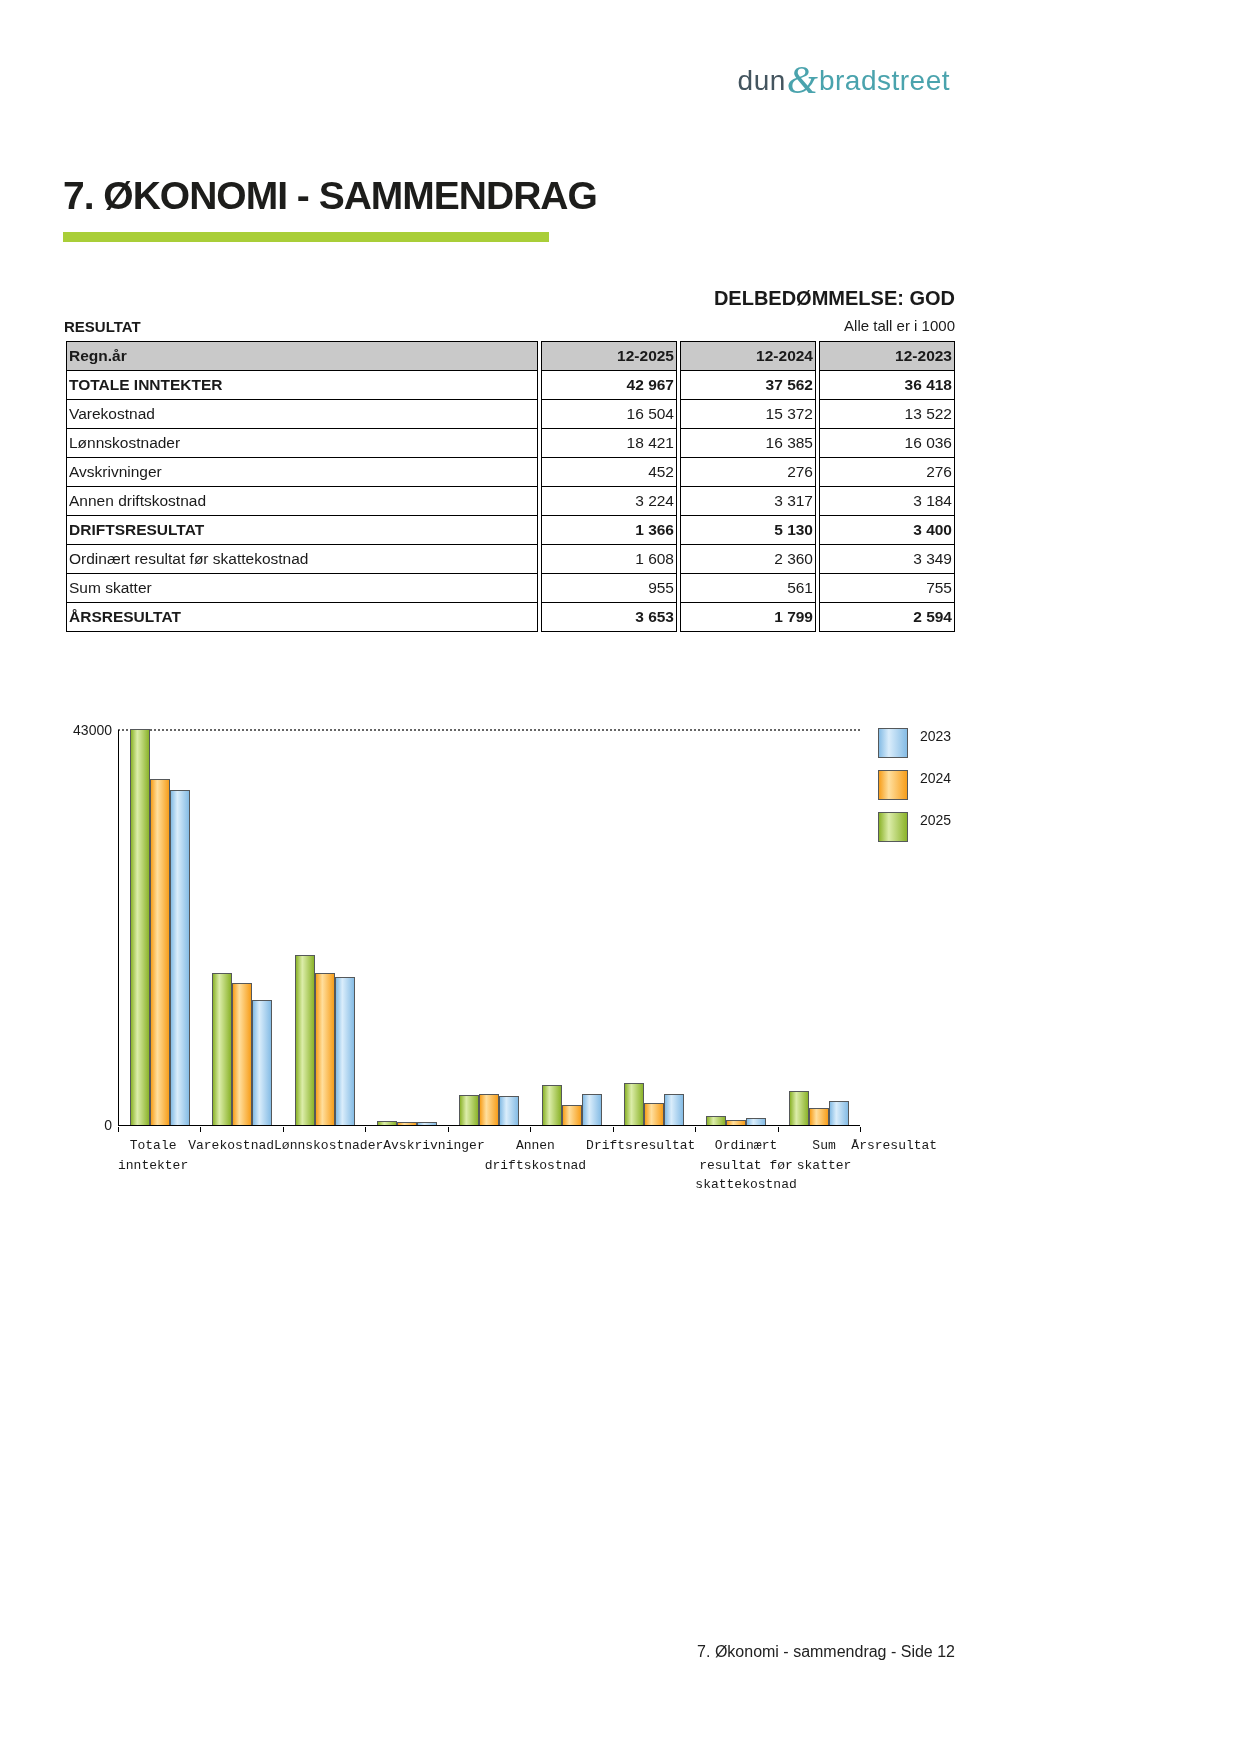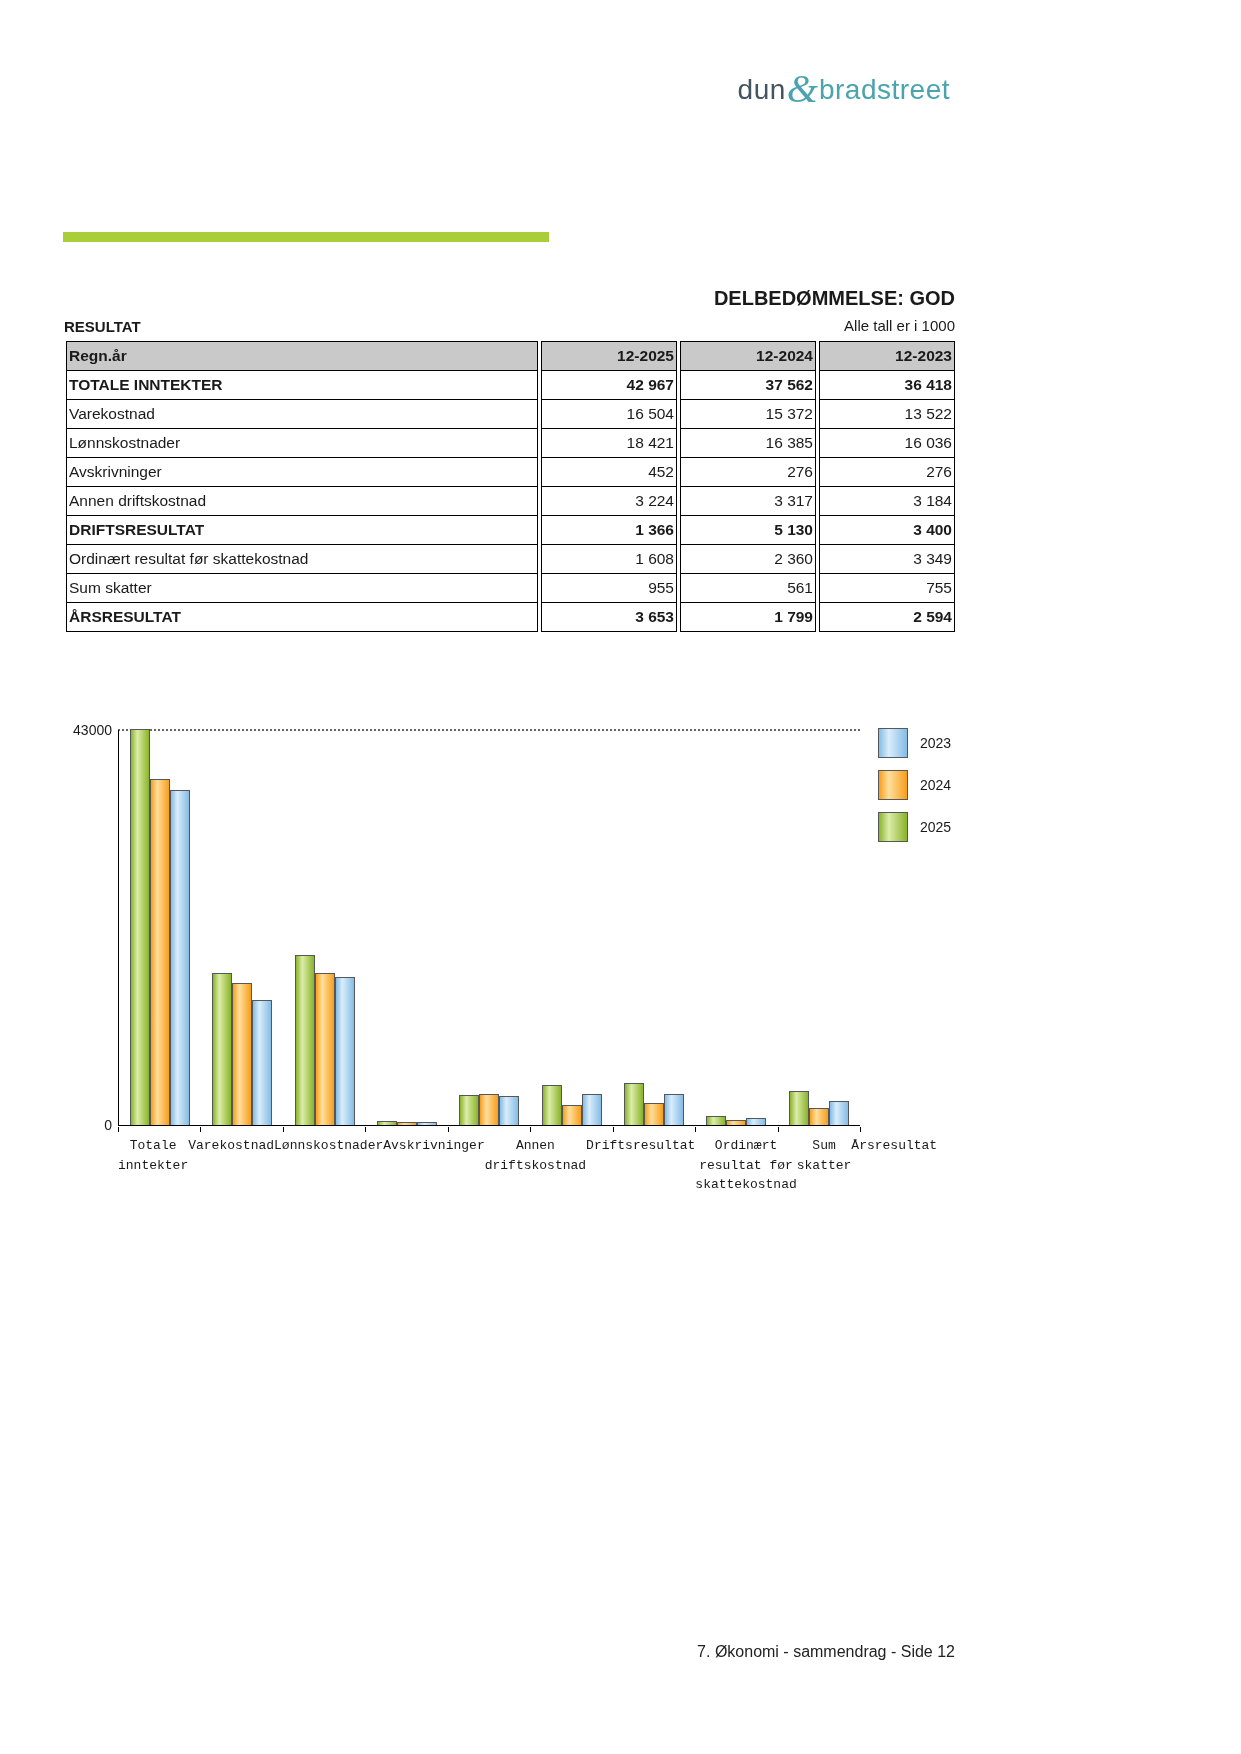--- a/index.html
+++ b/index.html
@@ -9,21 +9,21 @@
     --table-header-bg:#c9c9c9;
   }
   *{box-sizing:border-box;}
   html,body{margin:0;padding:0;background:#fff;}
   .page{
     position:relative;width:1241px;height:1754px;background:#fff;overflow:hidden;
     font-family:"Liberation Sans",sans-serif;color:#1a1a1a;
   }
 
   
-  .logo{position:absolute;top:74px;right:291px;display:flex;align-items:baseline;}
+  .logo{position:absolute;top:65px;right:291px;display:flex;align-items:baseline;}
   .logo .dun{font-size:28px;color:var(--logo-dark);letter-spacing:.5px;}
   .logo .amp{font-family:"Liberation Serif",serif;font-style:italic;font-size:40px;
     color:var(--logo-teal);margin:0 1px;position:relative;top:3px;line-height:0;}
   .logo .bradstreet{font-size:28px;color:var(--logo-teal);letter-spacing:.5px;}
 
   
   .title{position:absolute;left:63px;top:174px;margin:0;font-size:39px;font-weight:bold;
     letter-spacing:-1px;color:#1d1d1b;white-space:nowrap;}
   .title-underline{position:absolute;left:63px;top:232px;width:486px;height:10px;
     background:var(--accent-green);}
@@ -55,37 +55,38 @@
   .bars{position:absolute;left:0;bottom:0;width:100%;height:100%;display:flex;
     align-items:flex-end;}
   .bar-group{flex:1 1 0;display:flex;justify-content:center;align-items:flex-end;}
   .bar{width:20px;border:1px solid #55585a;border-bottom:none;}
   .ticks{position:absolute;left:58px;top:411px;width:742px;height:6px;}
   .axis-tick{position:absolute;top:0;width:1px;height:5px;background:#000;}
   .cat-labels{position:absolute;left:58px;top:420px;width:742px;display:flex;font-family:Liberation Mono, monospace;}
   .cat-label{flex:1 1 0;text-align:center;font-size:13px;line-height:1.5;
     white-space:pre-line;}
   .legend{position:absolute;left:818px;top:12px;}
-  .legend-row{display:flex;align-items:center;margin-bottom:12px;}
+  .legend-row{display:flex;align-items:flex-start;margin-bottom:12px;}
   .legend-swatch{width:30px;height:30px;border:1px solid #55585a;flex:0 0 auto;}
   .legend-label{margin-left:12px;font-size:14px;}
 
   .footer{position:absolute;right:286px;top:1643px;font-size:16px;color:#222;}
 </style>
 </head>
 <body>
 
 <div class="page">
 
   <div class="logo">
     <span class="dun">dun</span>
     <span class="amp">&amp;</span>
     <span class="bradstreet">bradstreet</span>
   </div>
 
+  <h1 class="title">7. ØKONOMI - SAMMENDRAG</h1>
   <div class="title-underline"></div>
 
   <div class="assessment">DELBEDØMMELSE: GOD</div>
   <div class="section-label">RESULTAT</div>
   <div class="units-note">Alle tall er i 1000</div>
 
   <table class="results-table">
     <colgroup>
       <col style="width:472px">
       <col style="width:136px">

